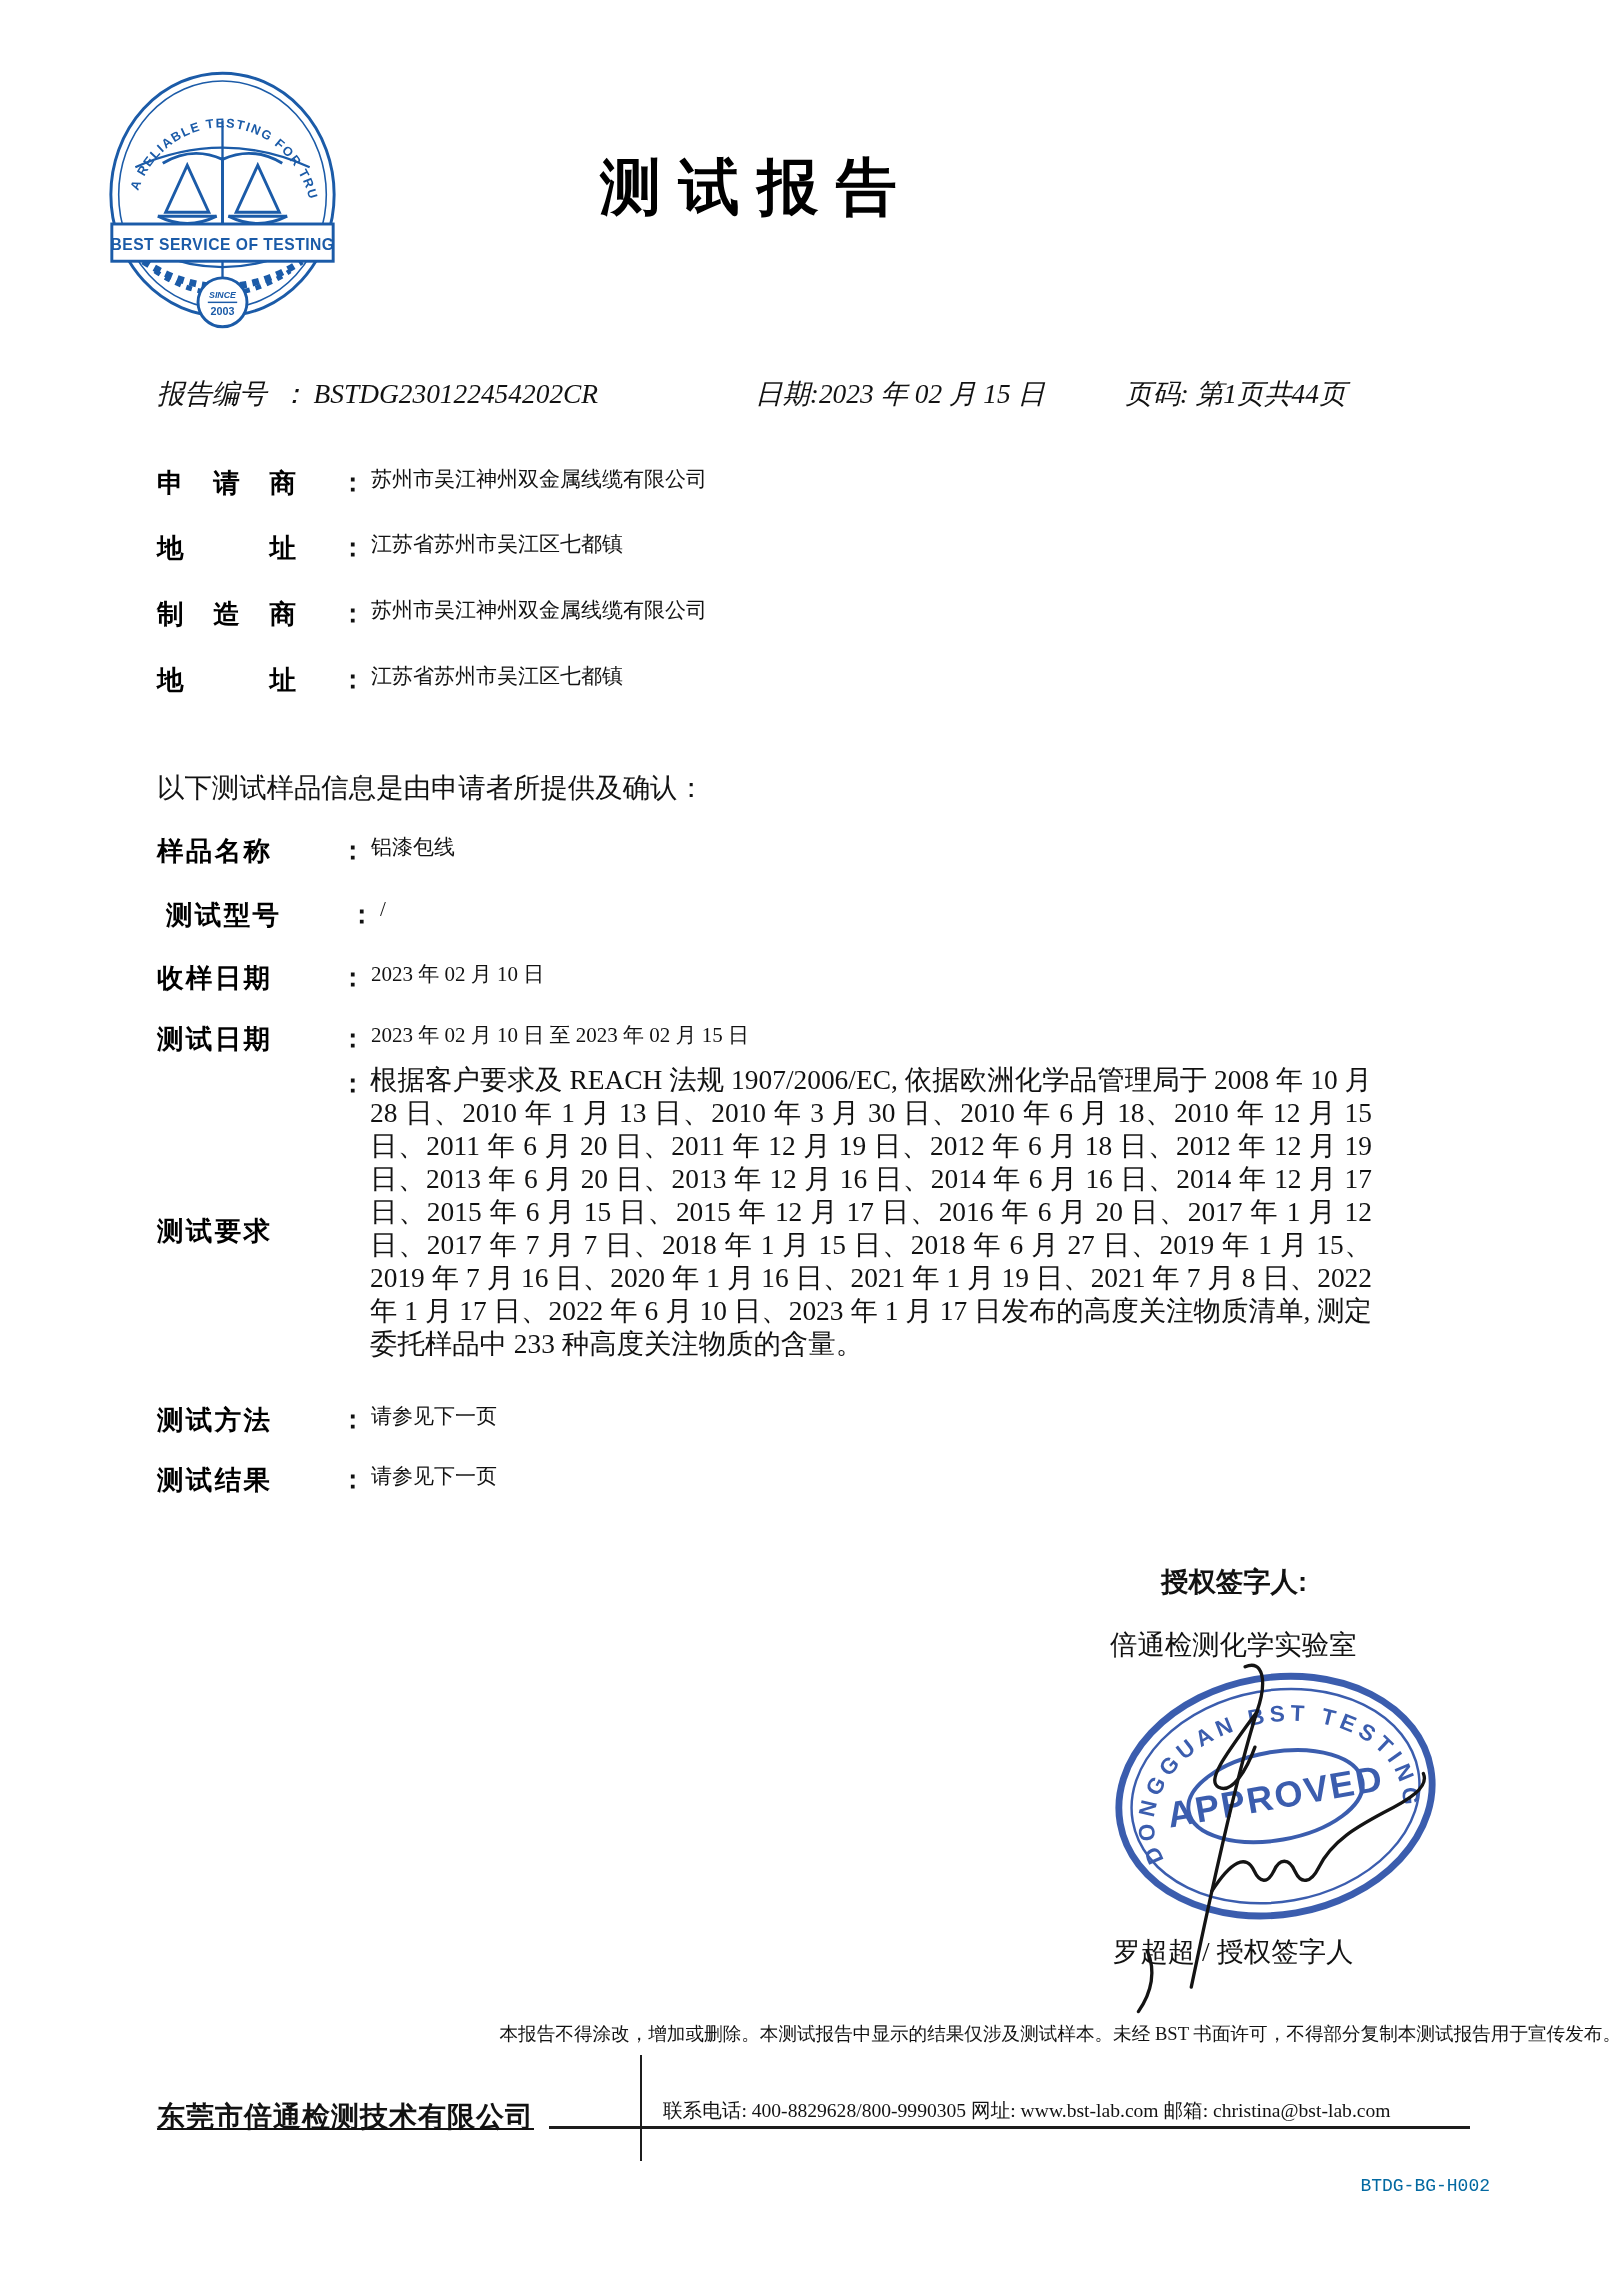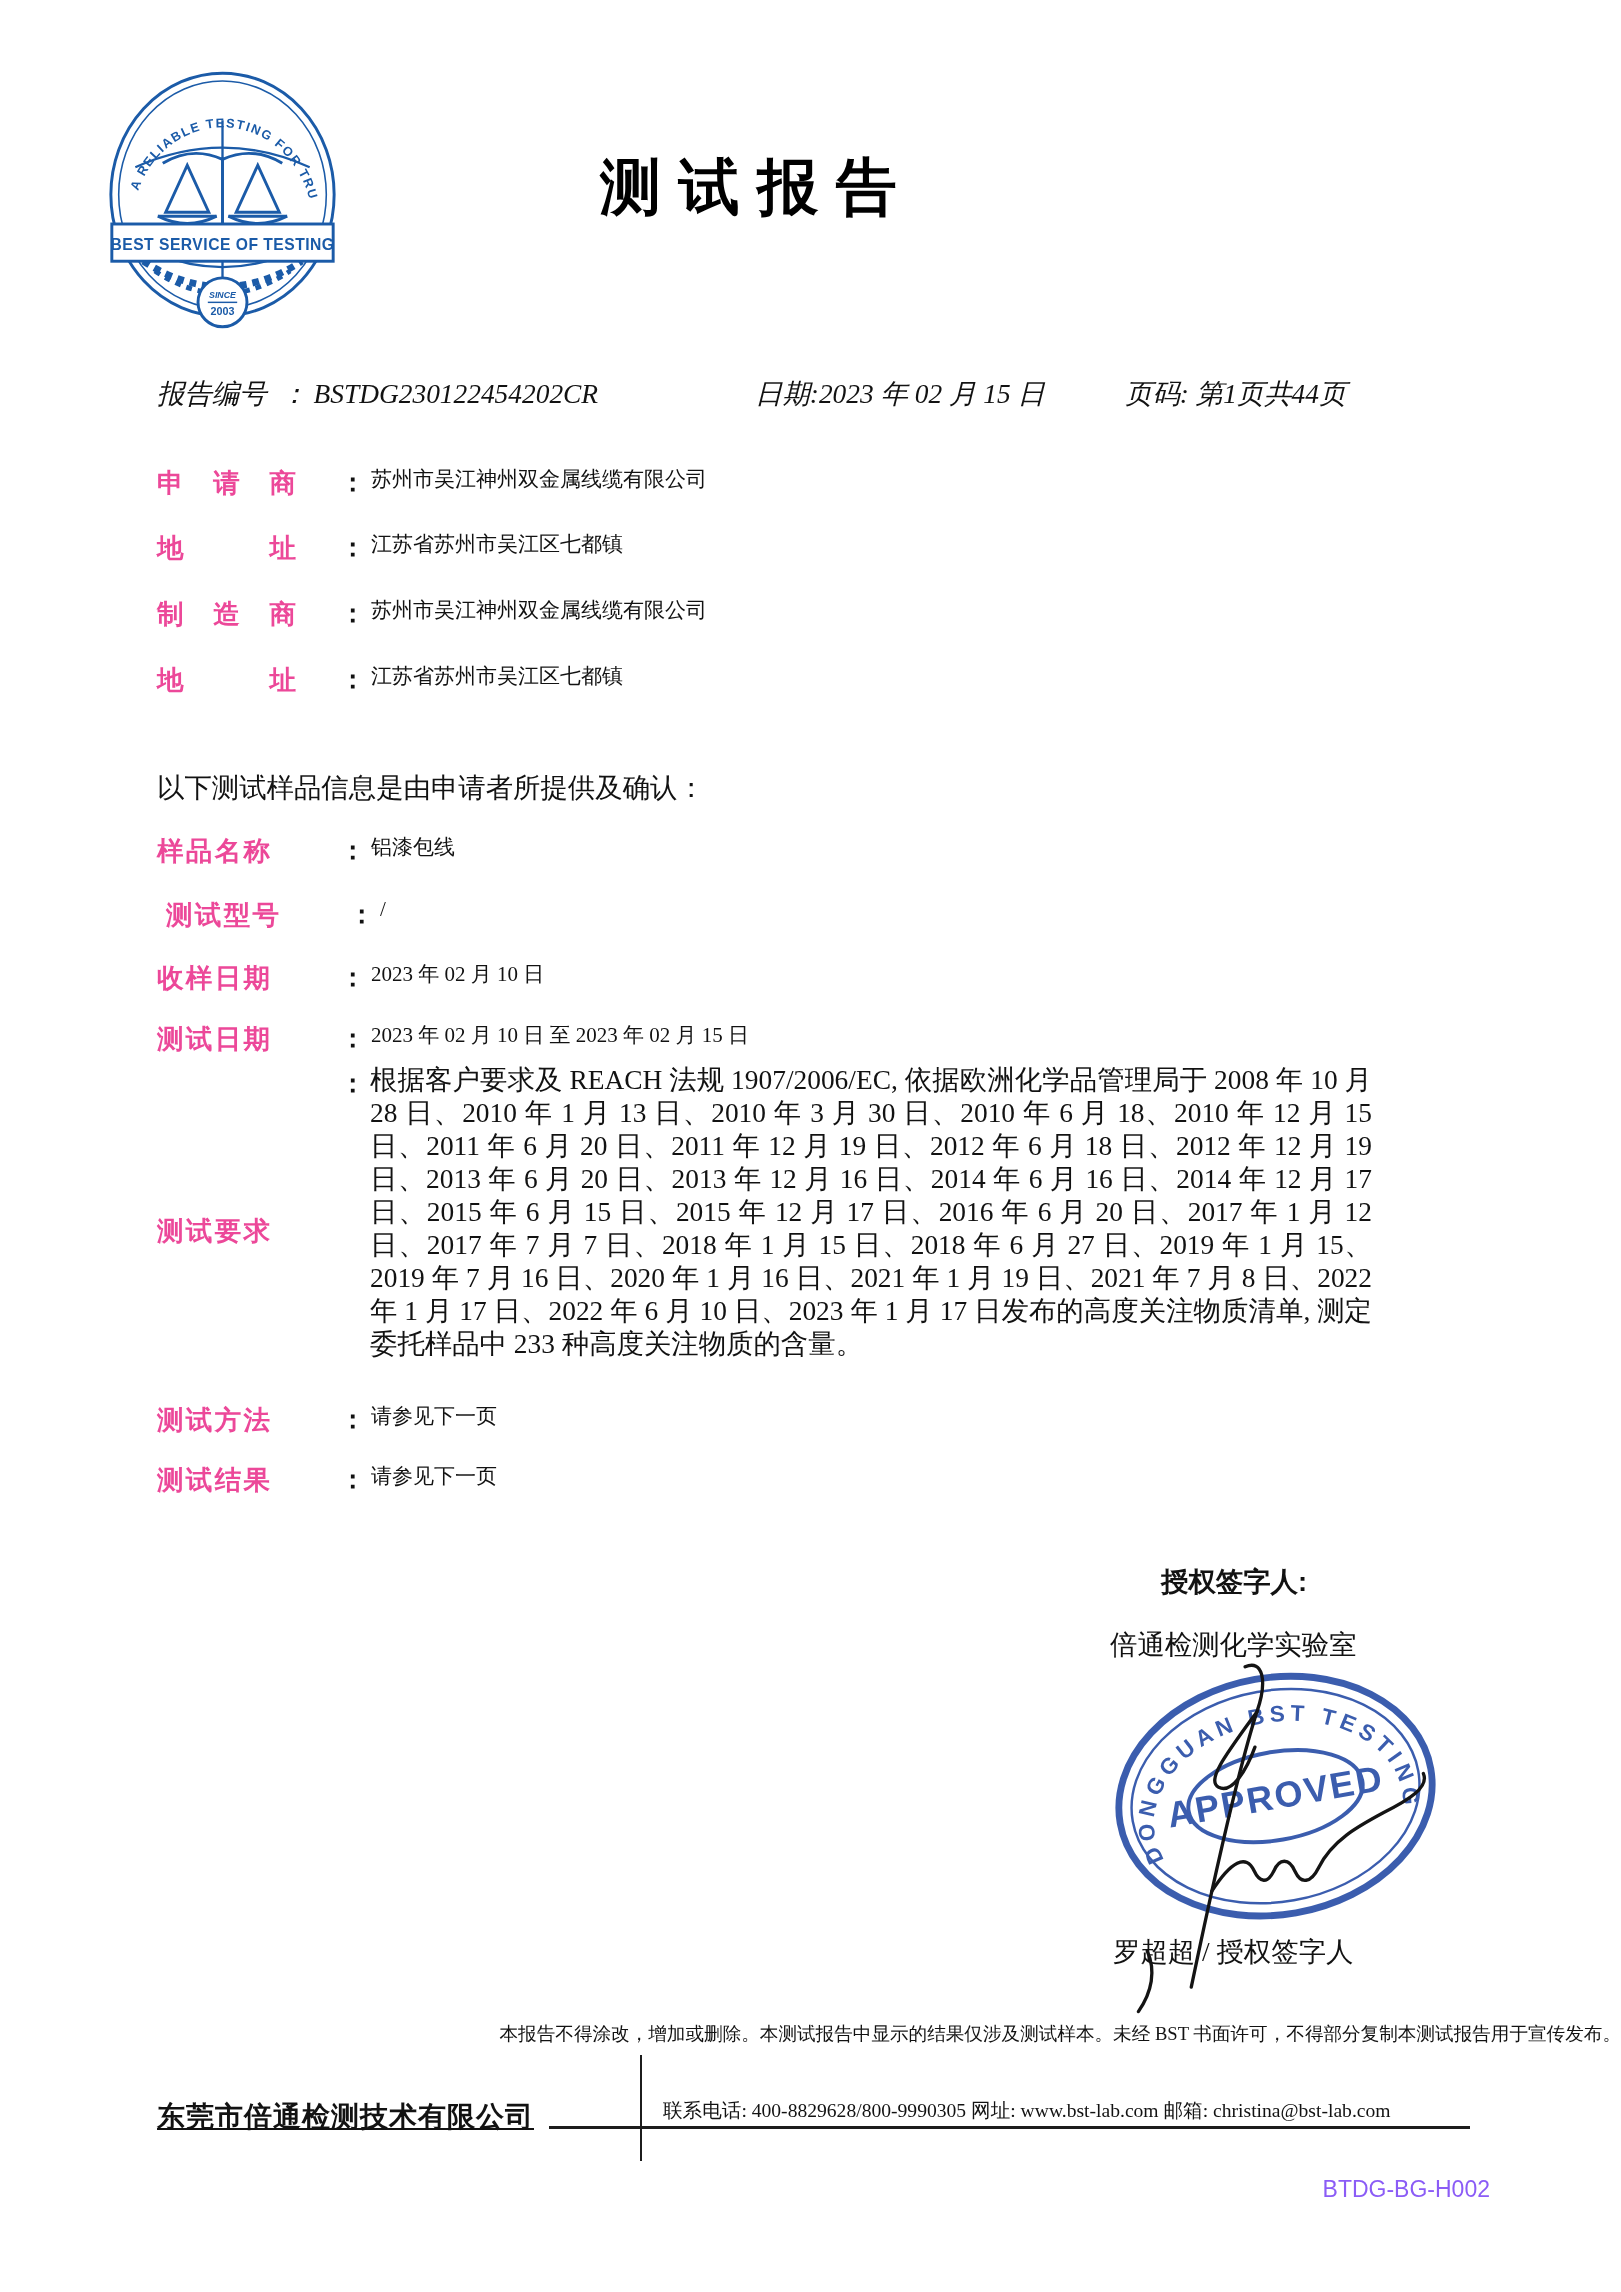--- a/index.html
+++ b/index.html
@@ -16,21 +16,21 @@
   .title{
     font-size:61px;font-weight:700;letter-spacing:17.6px;
     font-family:"Liberation Serif", serif;color:#000;
     white-space:nowrap;
   }
   .hdr{font-size:27.4px;white-space:nowrap;font-style:italic;}
   .row{font-size:27.4px;white-space:nowrap;}
   .flabel{
     display:inline-block;
     font-family:Liberation Mono, monospace;
-    font-weight:700;font-size:26.5px;color:#ec4899;
+    font-weight:700;font-size:26.5px;color:#000000;
     text-align:justify;text-align-last:justify;
     vertical-align:top;
   }
   .w-wide{width:139px;}
   .w-std{width:113px;}
   .colon{
     position:absolute;left:183px;top:0;
     font-family:"Liberation Sans", sans-serif;font-weight:700;font-size:25.5px;
   }
   .fval{
@@ -39,21 +39,21 @@
   }
   .reqtext{
     font-size:27.4px;line-height:33px;
     text-align:justify;
   }
   .small{font-size:18.6px;}
   .addr{font-size:19.6px;white-space:nowrap;}
   .bold-sans{font-family:"Liberation Sans", sans-serif;font-weight:700;}
   .vline{width:2px;background:#1c1c1c;}
   .hline{height:2.9px;background:#1c1c1c;}
-  .formcode{font-size:23px;color:#8b5cf6;font-family:Liberation Sans, sans-serif;}
+  .formcode{font-size:18px;color:#0369a1;font-family:Liberation Mono, monospace;}
   svg text{font-family:"Liberation Sans", sans-serif;}
 </style>
 </head>
 <body>
 
 <div class="page">
 
   <svg class="abs" style="left:104px;top:69px;" width="237" height="263" viewBox="0 0 242 268">
     <g stroke="#1b5ba8" fill="none" stroke-width="3">
       <ellipse cx="121" cy="128" rx="114" ry="124"></ellipse>

